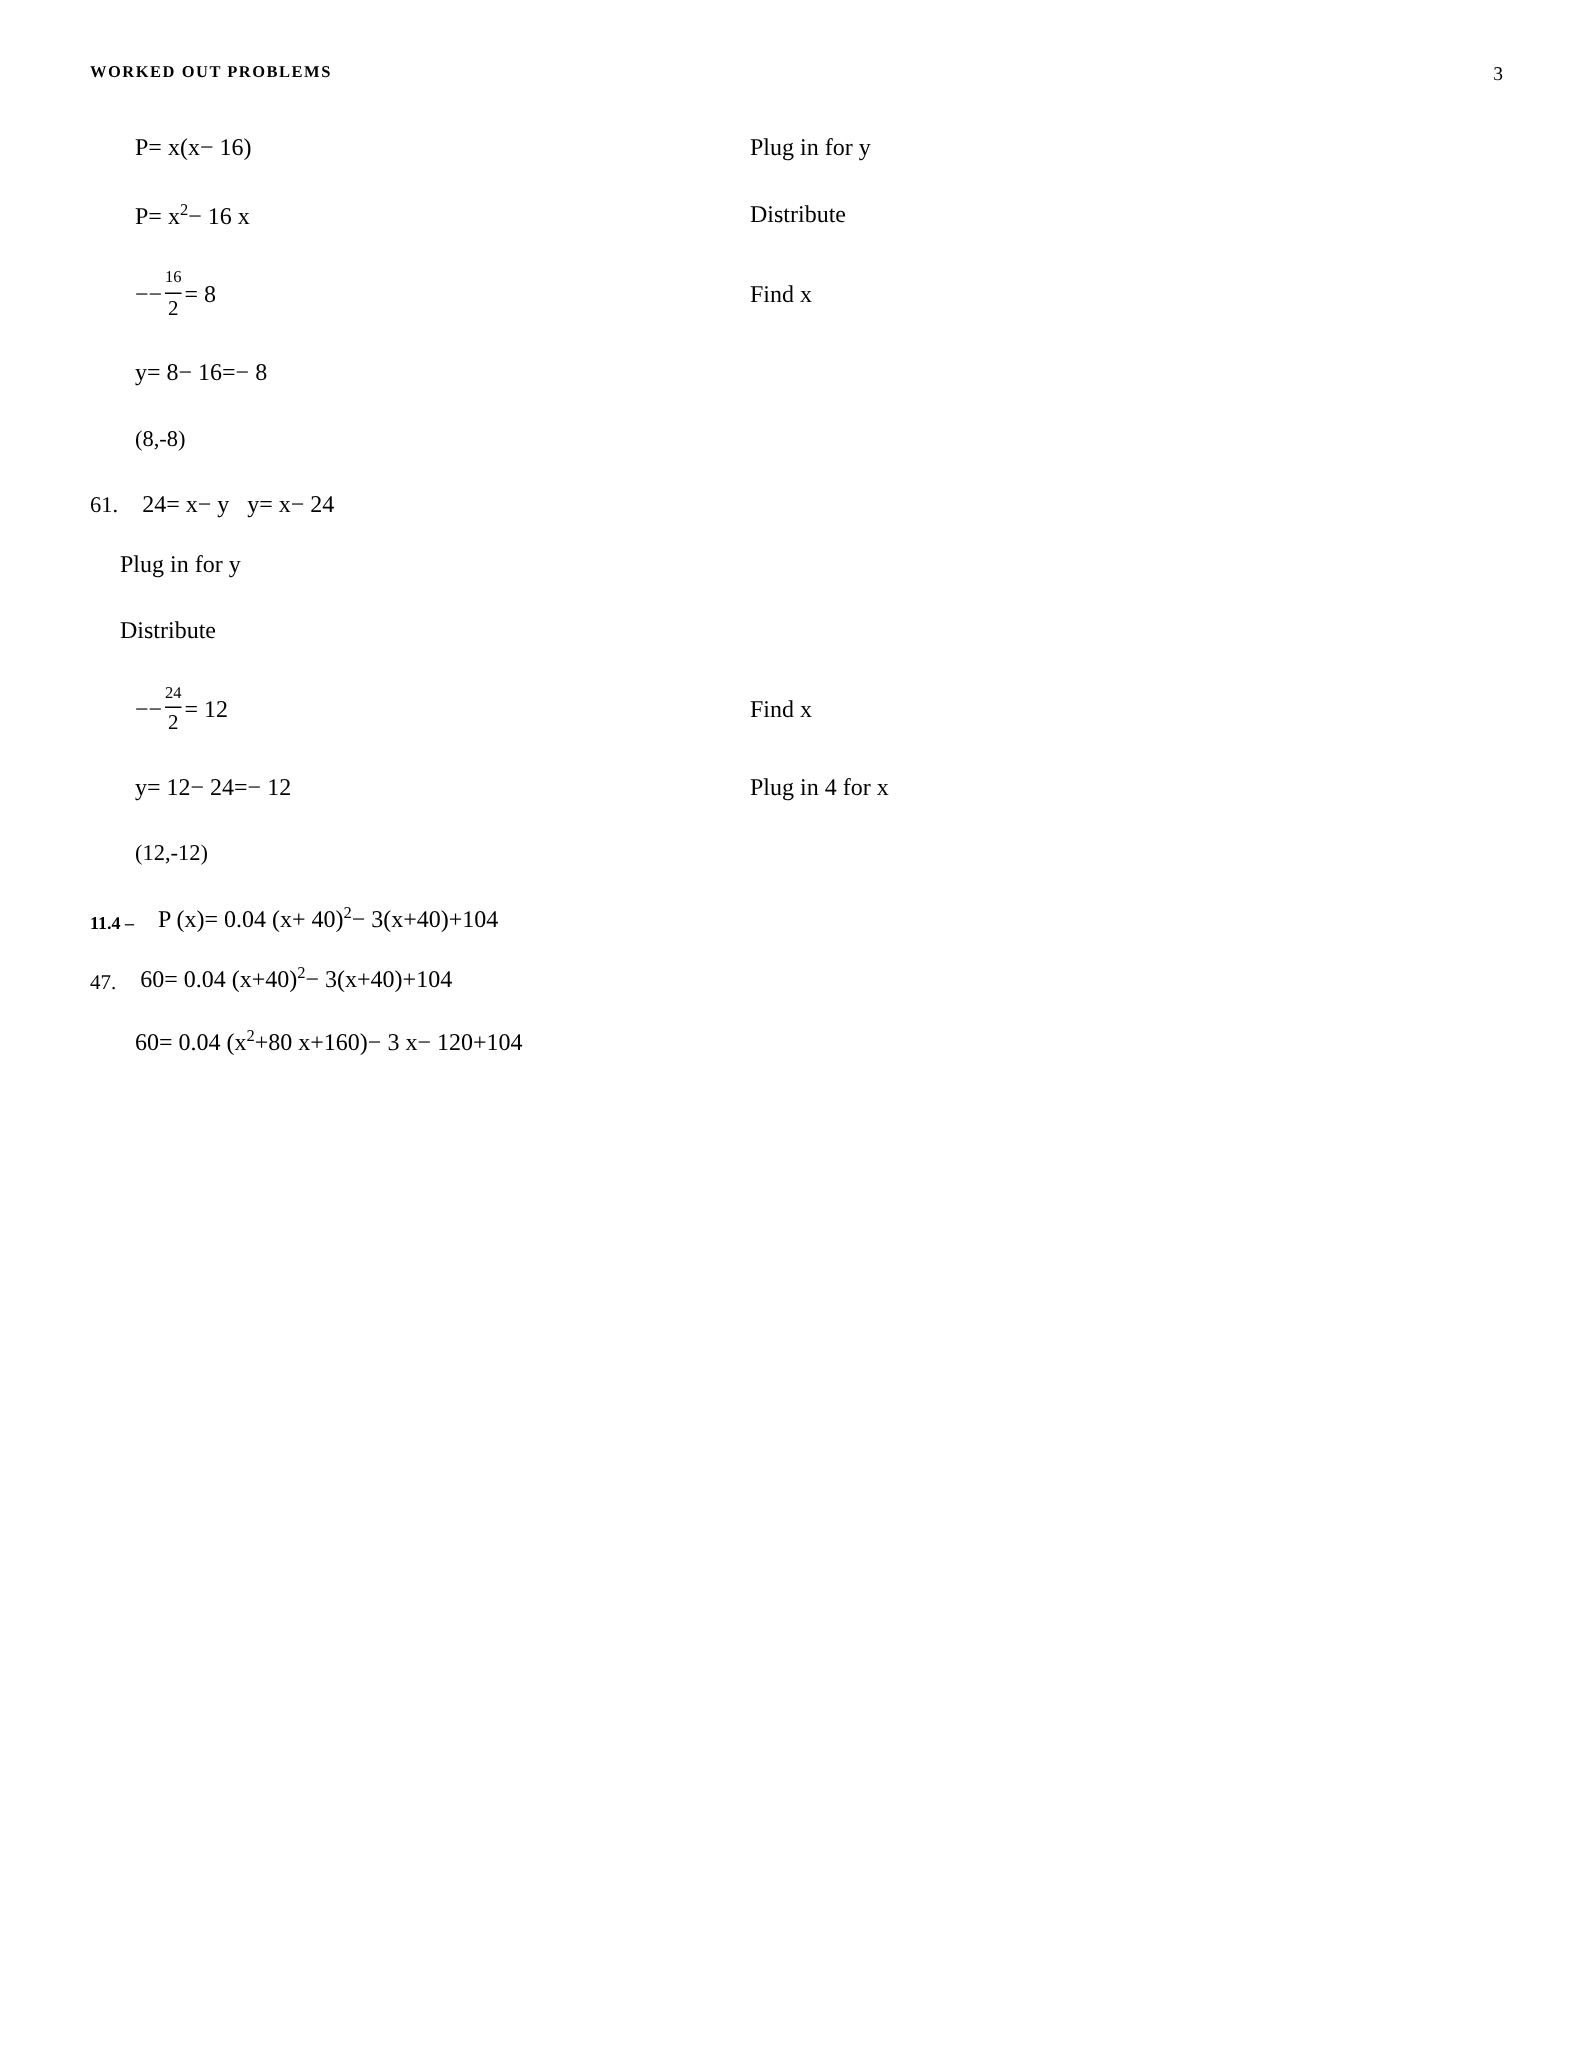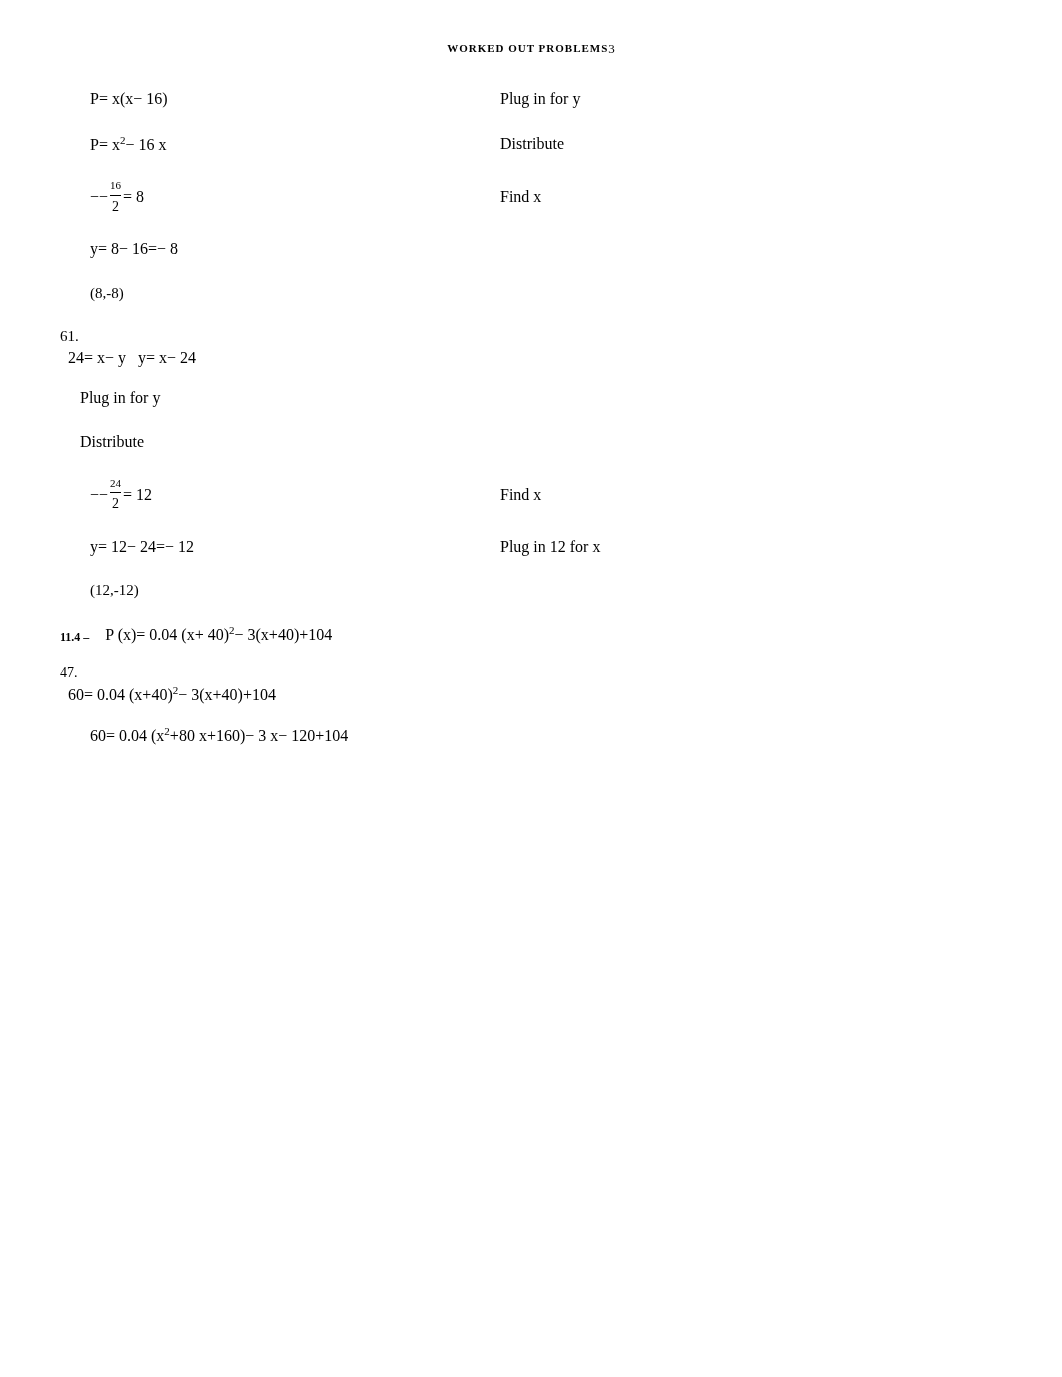--- a/index.html
+++ b/index.html
@@ -12,21 +12,21 @@
       background: #fff;
       color: #000;
       width: 1062px;
       min-height: 1377px;
       padding: 40px 60px;
       font-size: 16px;
       line-height: 1.4;
     }
     .header {
       display: flex;
-      justify-content: center;
+      justify-content: space-between;
       align-items: center;
       margin-bottom: 30px;
       border-bottom: none;
     }
     .header-title {
       font-size: 11px;
       font-weight: bold;
       letter-spacing: 1px;
       text-transform: uppercase;
     }
@@ -49,24 +49,23 @@
       font-size: 16px;
       padding-left: 20px;
     }
     .answer-row {
       padding-left: 30px;
       margin-bottom: 22px;
       font-size: 15px;
     }
     .problem-header {
       display: flex;
-      align-items: flex-start;
+      align-items: flex-end;
       margin-bottom: 18px;
       margin-top: 10px;
-      flex-direction: column;
     }
     .problem-number {
       font-size: 15px;
       margin-right: 8px;
     }
     .problem-statement {
       font-size: 16px;
     }
     sup {
       font-size: 11px;
@@ -181,21 +180,21 @@
   <div class="equation-right">
     Find x
   </div>
 </div>
 
 <div class="equation-row">
   <div class="equation-left">
     y= 12− 24=−  12
   </div>
   <div class="equation-right">
-    Plug in 12 for x
+    Plug in 4 for x
   </div>
 </div>
 
 <div class="answer-row">
   (12,-12)
 </div>
 
 <div style="display:flex; align-items:baseline; margin-bottom: 16px; margin-top: 8px;">
   <span class="bold" style="font-size:12px; margin-right: 8px;">11.4 –</span>
   <span style="font-size:16px;">

